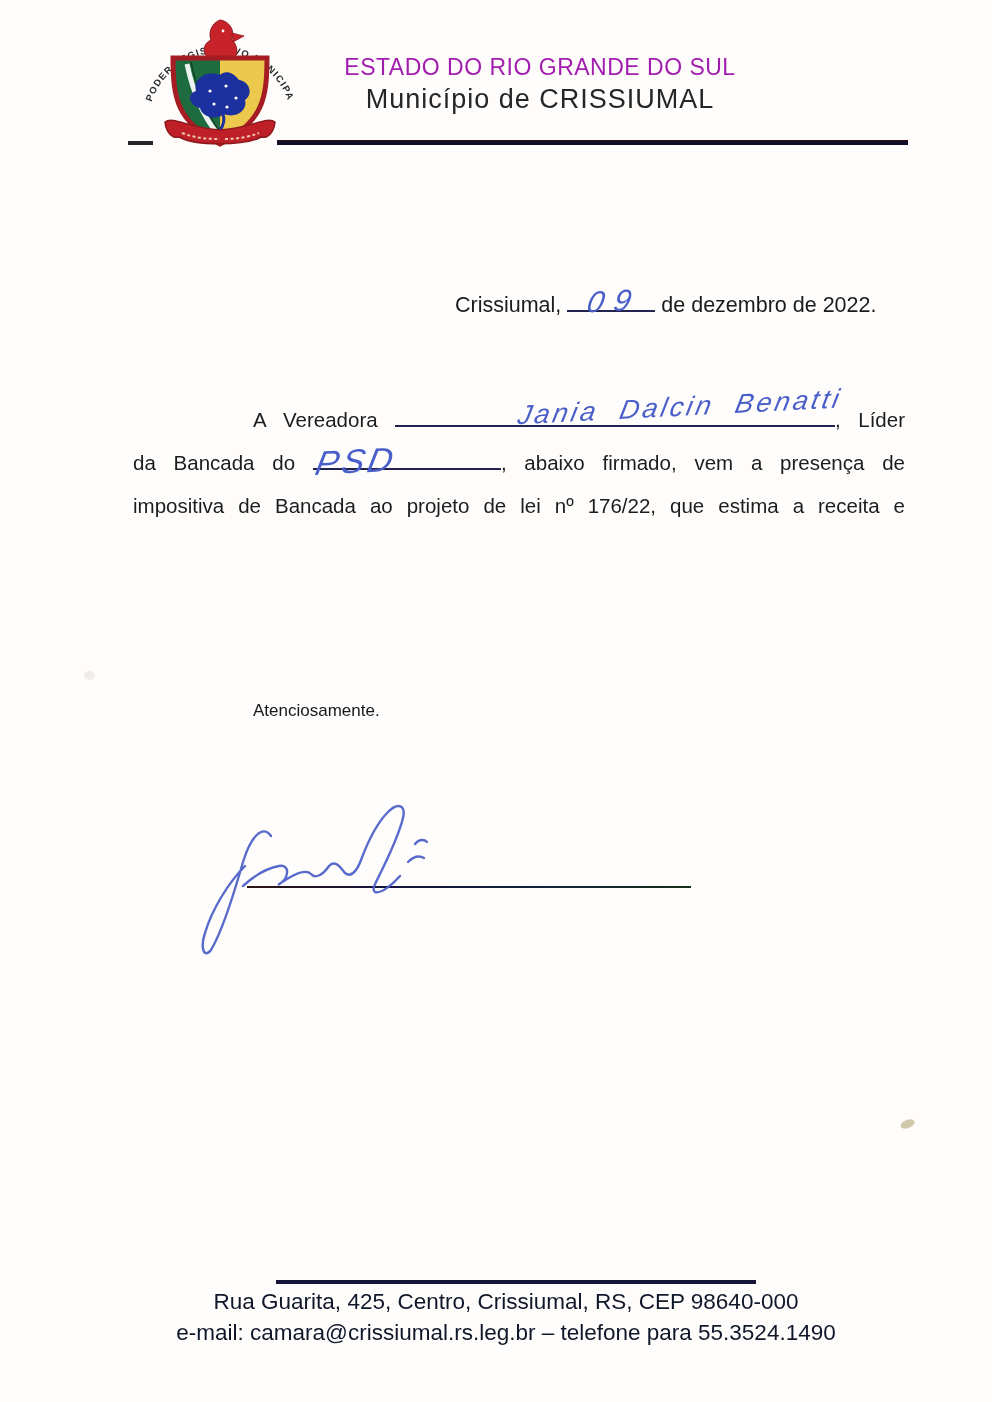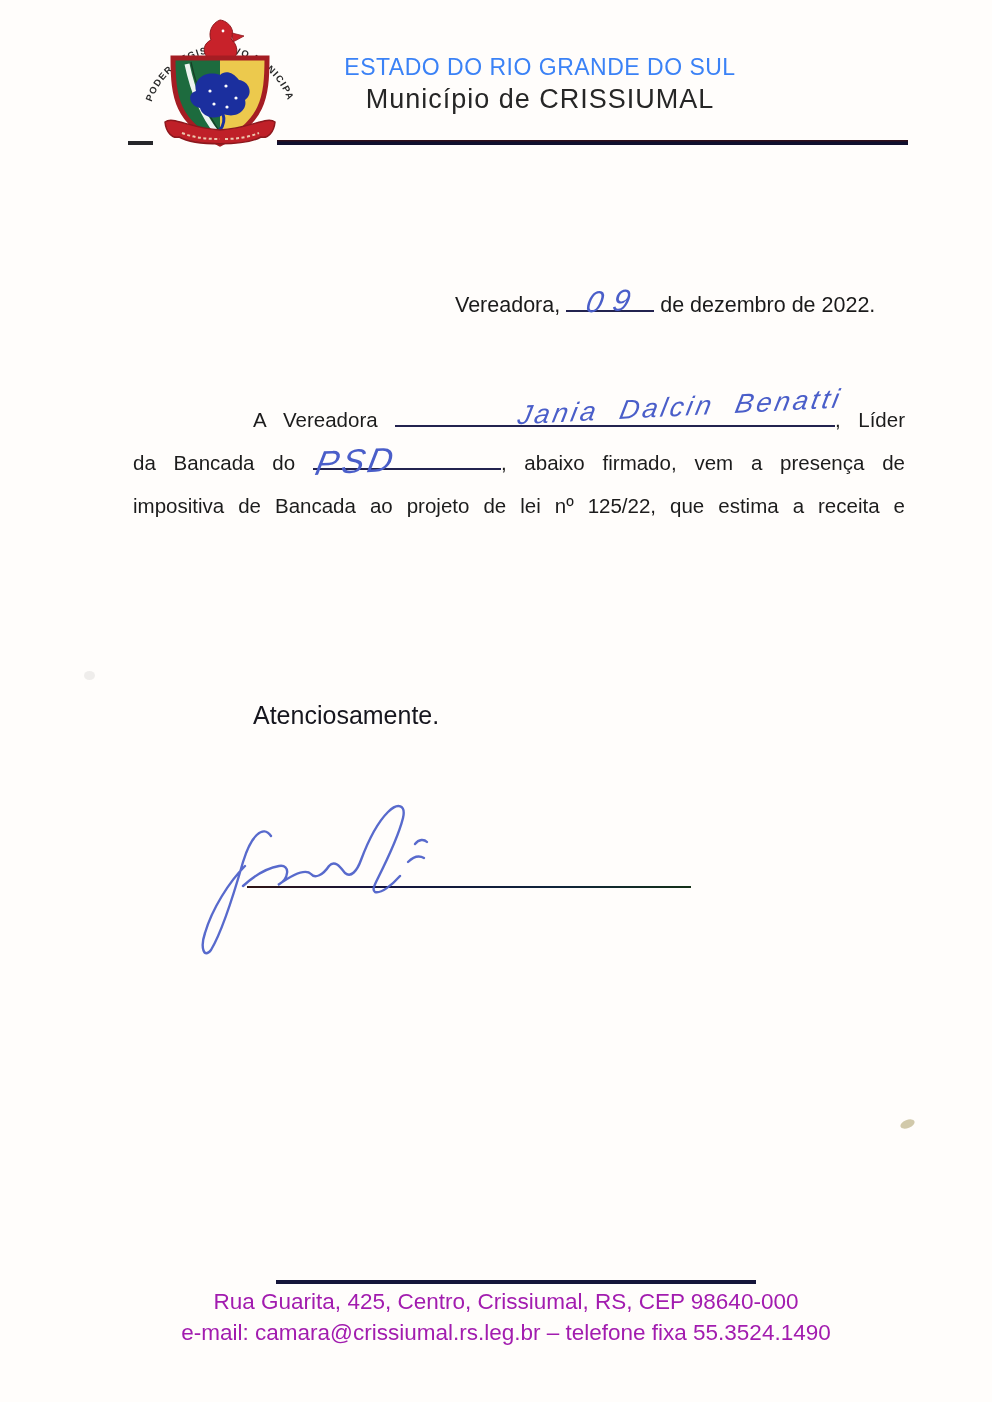--- a/index.html
+++ b/index.html
@@ -4,21 +4,21 @@
 <style>
   html,body{margin:0;padding:0;background:#e8e8e8;}
   .page{
     position:relative;width:992px;height:1402px;margin:0 auto;
     background:#fffdfb;overflow:hidden;
     font-family:"Liberation Sans",sans-serif;color:#1c1c1c;
   }
   
   .logo{position:absolute;left:134px;top:6px;width:172px;height:148px;}
   .header-text{position:absolute;left:180px;top:54px;width:720px;text-align:center;}
-  .h-line1{font-size:23px;letter-spacing:.5px;color:#3b82f6;}
+  .h-line1{font-size:23px;letter-spacing:.5px;color:#a21caf;}
   .h-line2{font-size:27px;letter-spacing:1px;margin-top:3px;color:#262626;}
   .h-line3{font-size:24px;font-weight:bold;letter-spacing:.5px;margin-top:4px;color:#14142c;}
   .header-rule{position:absolute;top:140px;left:277px;width:631px;height:5px;
     background:linear-gradient(180deg,#3a1016 0%,#10102e 45%,#10102e 100%);}
   .header-dash{position:absolute;top:141px;left:128px;width:25px;height:4px;background:#26262a;}
   
   .date-line{position:absolute;top:288px;left:455px;font-size:21.5px;white-space:nowrap;color:#1b1b1b;}
   
   .blank{display:inline-block;position:relative;border-bottom:2px solid #23234f;vertical-align:baseline;height:1em;}
   .blank-day{width:88px;}
@@ -28,29 +28,29 @@
     color:#4a5ec9;font-style:italic;white-space:nowrap;
     transform:skewX(-14deg) rotate(-3deg);transform-origin:50% 100%;}
   .hand-day{font-size:30px;letter-spacing:10px;bottom:-8px;}
   .hand-name{font-size:27px;letter-spacing:3px;word-spacing:8px;bottom:-7px;}
   .hand-party{font-size:34px;letter-spacing:3px;bottom:-12px;}
   
   .body-par{position:absolute;left:133px;top:398px;width:772px;font-size:20.5px;color:#1c1c1c;}
   .bline{height:43px;line-height:43px;text-align:justify;text-align-last:justify;-moz-text-align-last:justify;}
   .bline.first{text-indent:120px;}
   .bline.last{text-align-last:left;-moz-text-align-last:left;}
-  .closing{position:absolute;top:701px;left:253px;font-size:25px;color:#16161e;}
+  .closing{position:absolute;top:701px;left:253px;font-size:17px;color:#16161e;}
   
   .sig-line{position:absolute;top:886px;left:247px;width:444px;height:2px;
     background:linear-gradient(90deg,#301414,#14143c 30%,#10243a 70%,#143018);}
   .sig-svg{position:absolute;left:193px;top:798px;width:300px;height:165px;}
   
   .footer-rule{position:absolute;top:1280px;left:276px;width:480px;height:4px;background:#15153a;}
   .footer-text{position:absolute;top:1286px;left:20px;width:972px;text-align:center;
-    font-size:22.5px;line-height:31px;color:#a21caf;}
+    font-size:22.5px;line-height:31px;color:#0f172a;}
   
   .smudge1{position:absolute;left:900px;top:1120px;width:15px;height:8px;border-radius:50%;
     background:rgba(172,158,104,.55);transform:rotate(-22deg);}
   .smudge2{position:absolute;left:84px;top:671px;width:11px;height:9px;border-radius:50%;
     background:rgba(120,120,120,.12);}
 </style>
 </head>
 <body>
 
 <div class="page">
@@ -94,51 +94,51 @@
   </svg>
 
   <div class="header-text">
     <div class="h-line1">ESTADO DO RIO GRANDE DO SUL</div>
     <div class="h-line2">Município de CRISSIUMAL</div>
   </div>
   <div class="header-rule"></div>
   <div class="header-dash"></div>
 
   <div class="date-line">
-    <span>Vereadora,</span>
+    <span>Crissiumal,</span>
     <span class="blank blank-day"><span class="hand hand-day">09</span></span>
     <span>de dezembro de 2022.</span>
   </div>
 
   <div class="body-par">
     <div class="bline first">
       <span>A Vereadora</span>
       <span class="blank blank-name"><span class="hand hand-name">Jania Dalcin Benatti</span></span><span>, Líder</span>
     </div>
     <div class="bline">
       <span>da Bancada do</span>
       <span class="blank blank-party"><span class="hand hand-party">PSD</span></span><span>, abaixo firmado, vem a presença de</span>
     </div>
-    <div class="bline">impositiva de Bancada ao projeto de lei nº 125/22, que estima a receita e</div>
+    <div class="bline">impositiva de Bancada ao projeto de lei nº 176/22, que estima a receita e</div>
   </div>
 
   <div class="closing">Atenciosamente.</div>
 
   <div class="sig-line"></div>
   <svg class="sig-svg" viewBox="0 0 300 165" xmlns="http://www.w3.org/2000/svg">
     <g fill="none" stroke="#4a5ec9" stroke-width="2.4" stroke-linecap="round" opacity="0.92">
       <path d="M78 38 C70 26 58 38 50 64 C42 92 30 132 18 152 C11 161 7 150 12 135 C19 111 36 84 52 68"></path>
       <path d="M50 88 C62 77 75 70 86 68 C98 66 96 81 85 87 C99 77 112 70 118 76 C122 81 130 77 136 68 C142 61 148 70 152 75 C158 80 164 73 168 62 C174 46 183 26 195 14 C205 4 213 7 210 20 C205 40 193 64 185 80 C181 88 179 92 182 94 C188 96 199 87 207 78"></path>
       <path d="M215 64 C220 59 226 57 231 60"></path>
       <path d="M222 46 C226 41 231 41 234 44"></path>
     </g>
   </svg>
 
   <div class="footer-rule"></div>
   <div class="footer-text">
     <div>Rua Guarita, 425, Centro, Crissiumal, RS, CEP 98640-000</div>
-    <div>e-mail: camara@crissiumal.rs.leg.br – telefone fixa 55.3524.1490</div>
+    <div>e-mail: camara@crissiumal.rs.leg.br – telefone para 55.3524.1490</div>
   </div>
 
   <div class="smudge1"></div>
   <div class="smudge2"></div>
 
 </div>
 
 </body></html>

